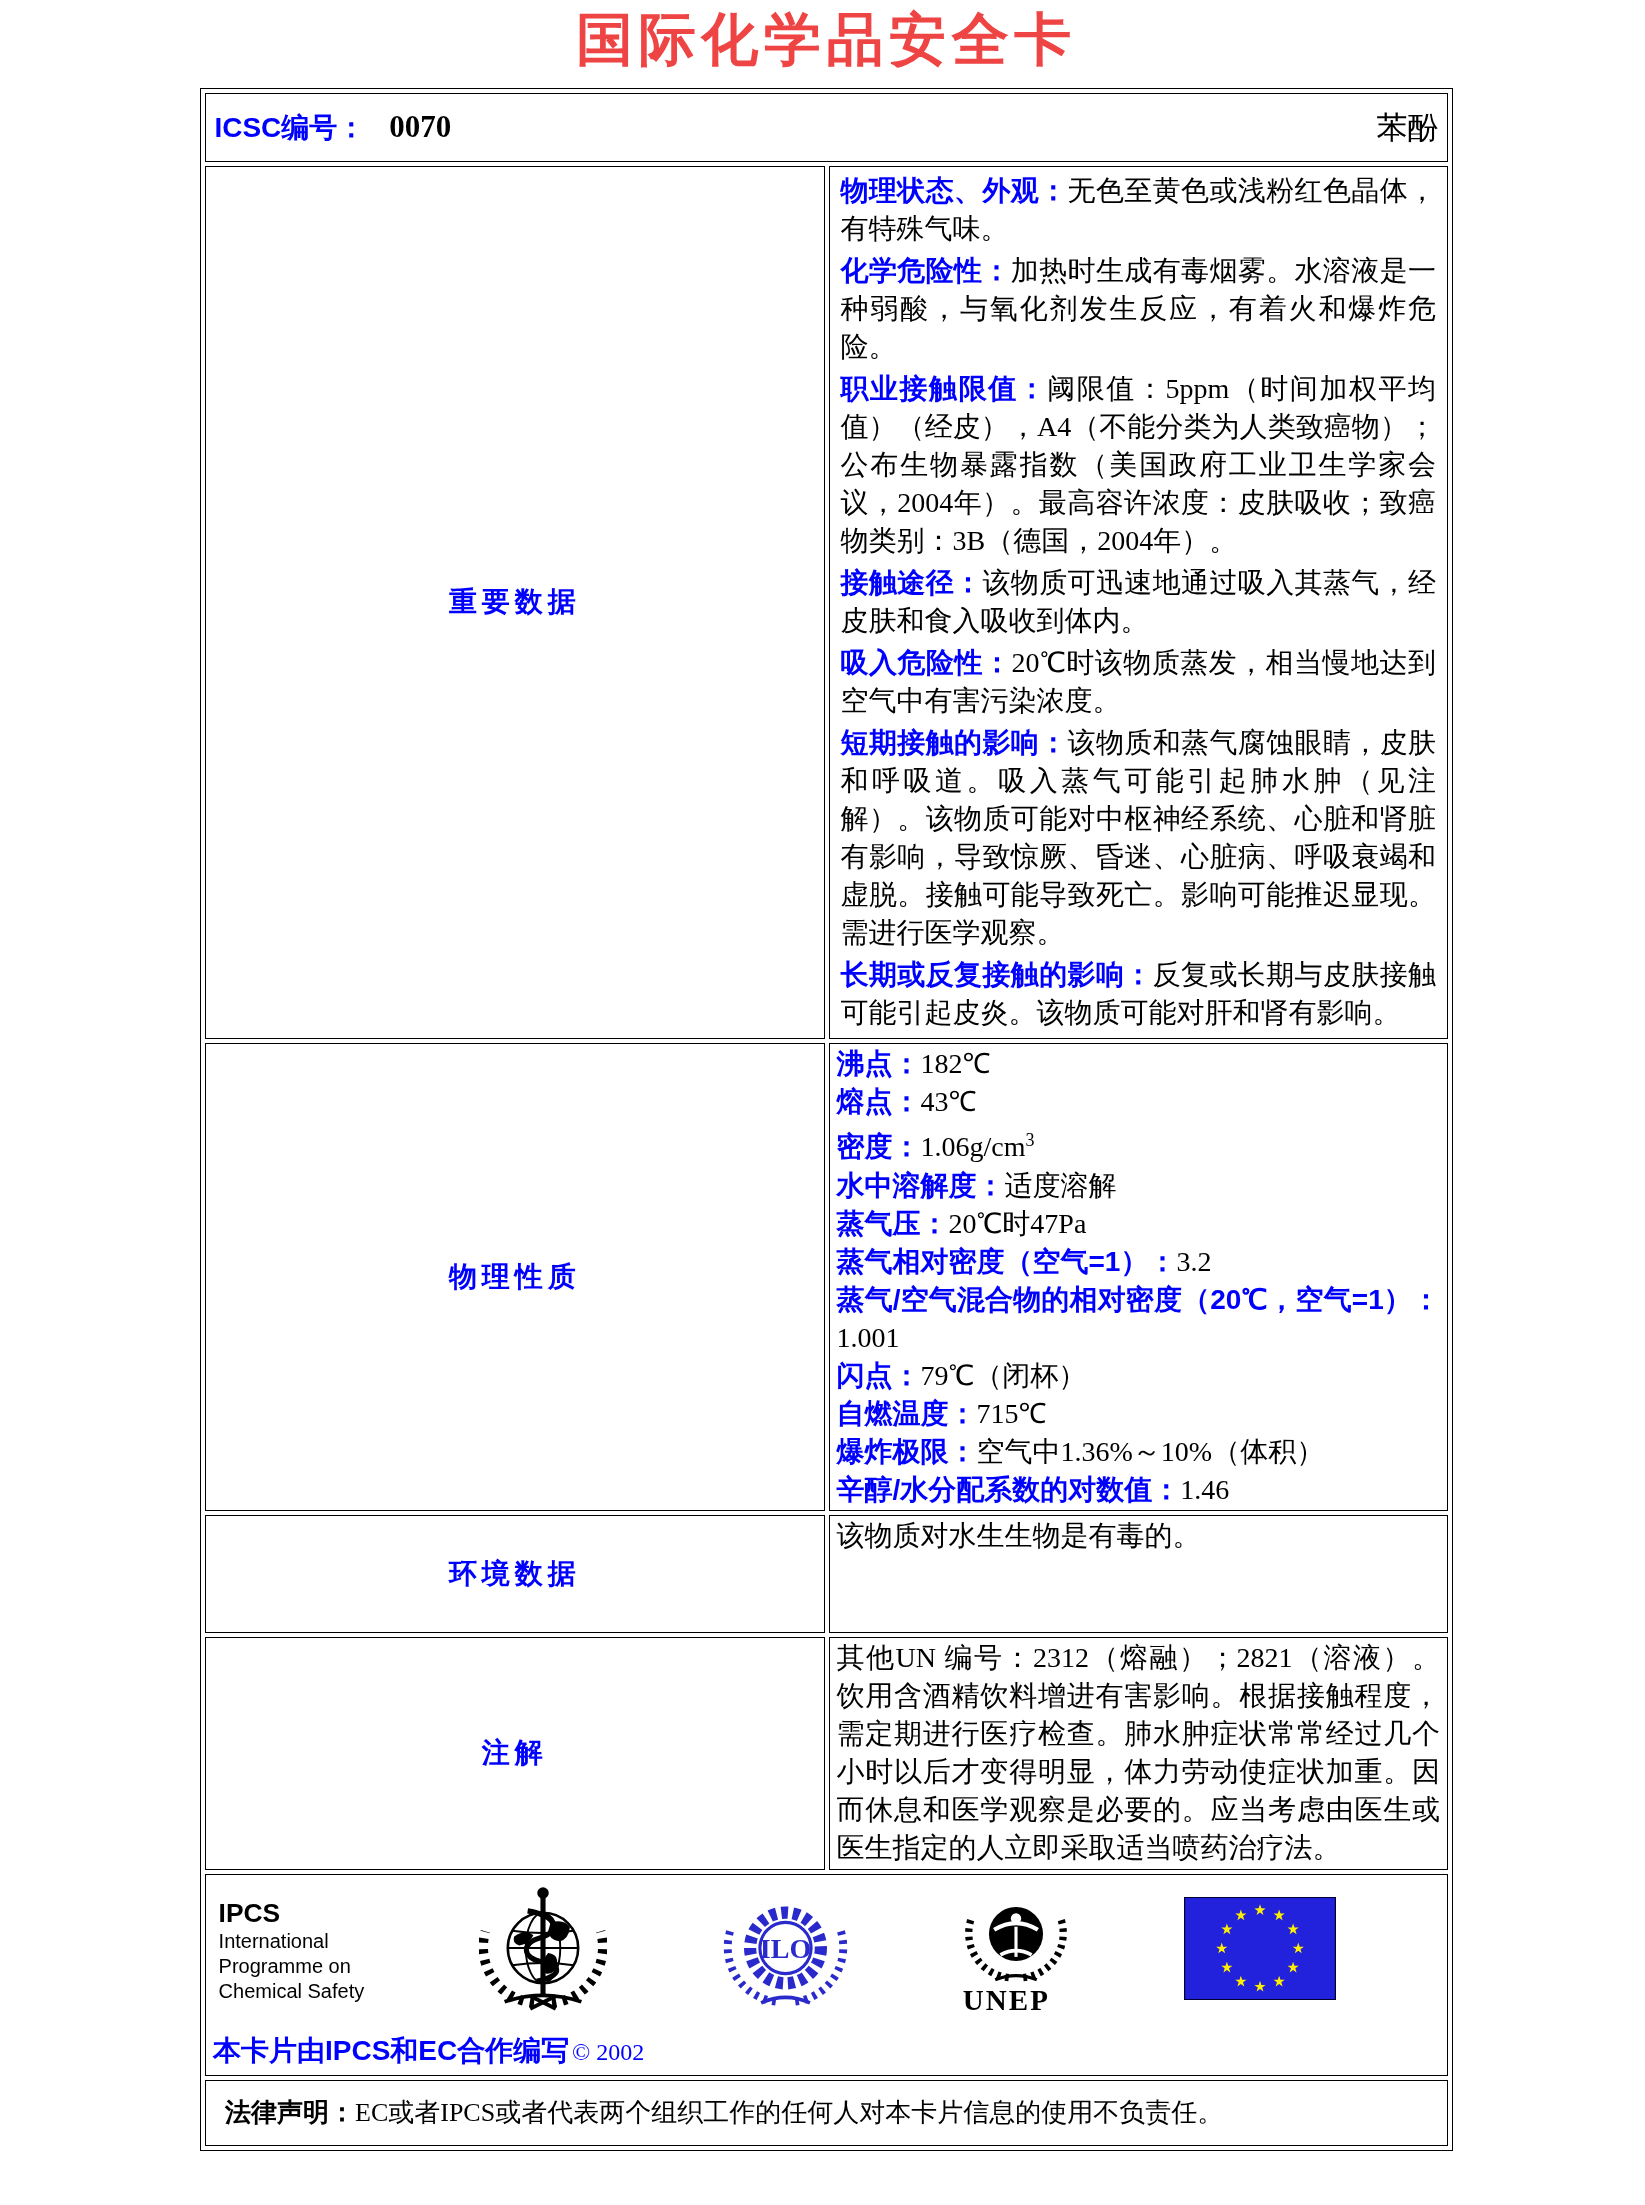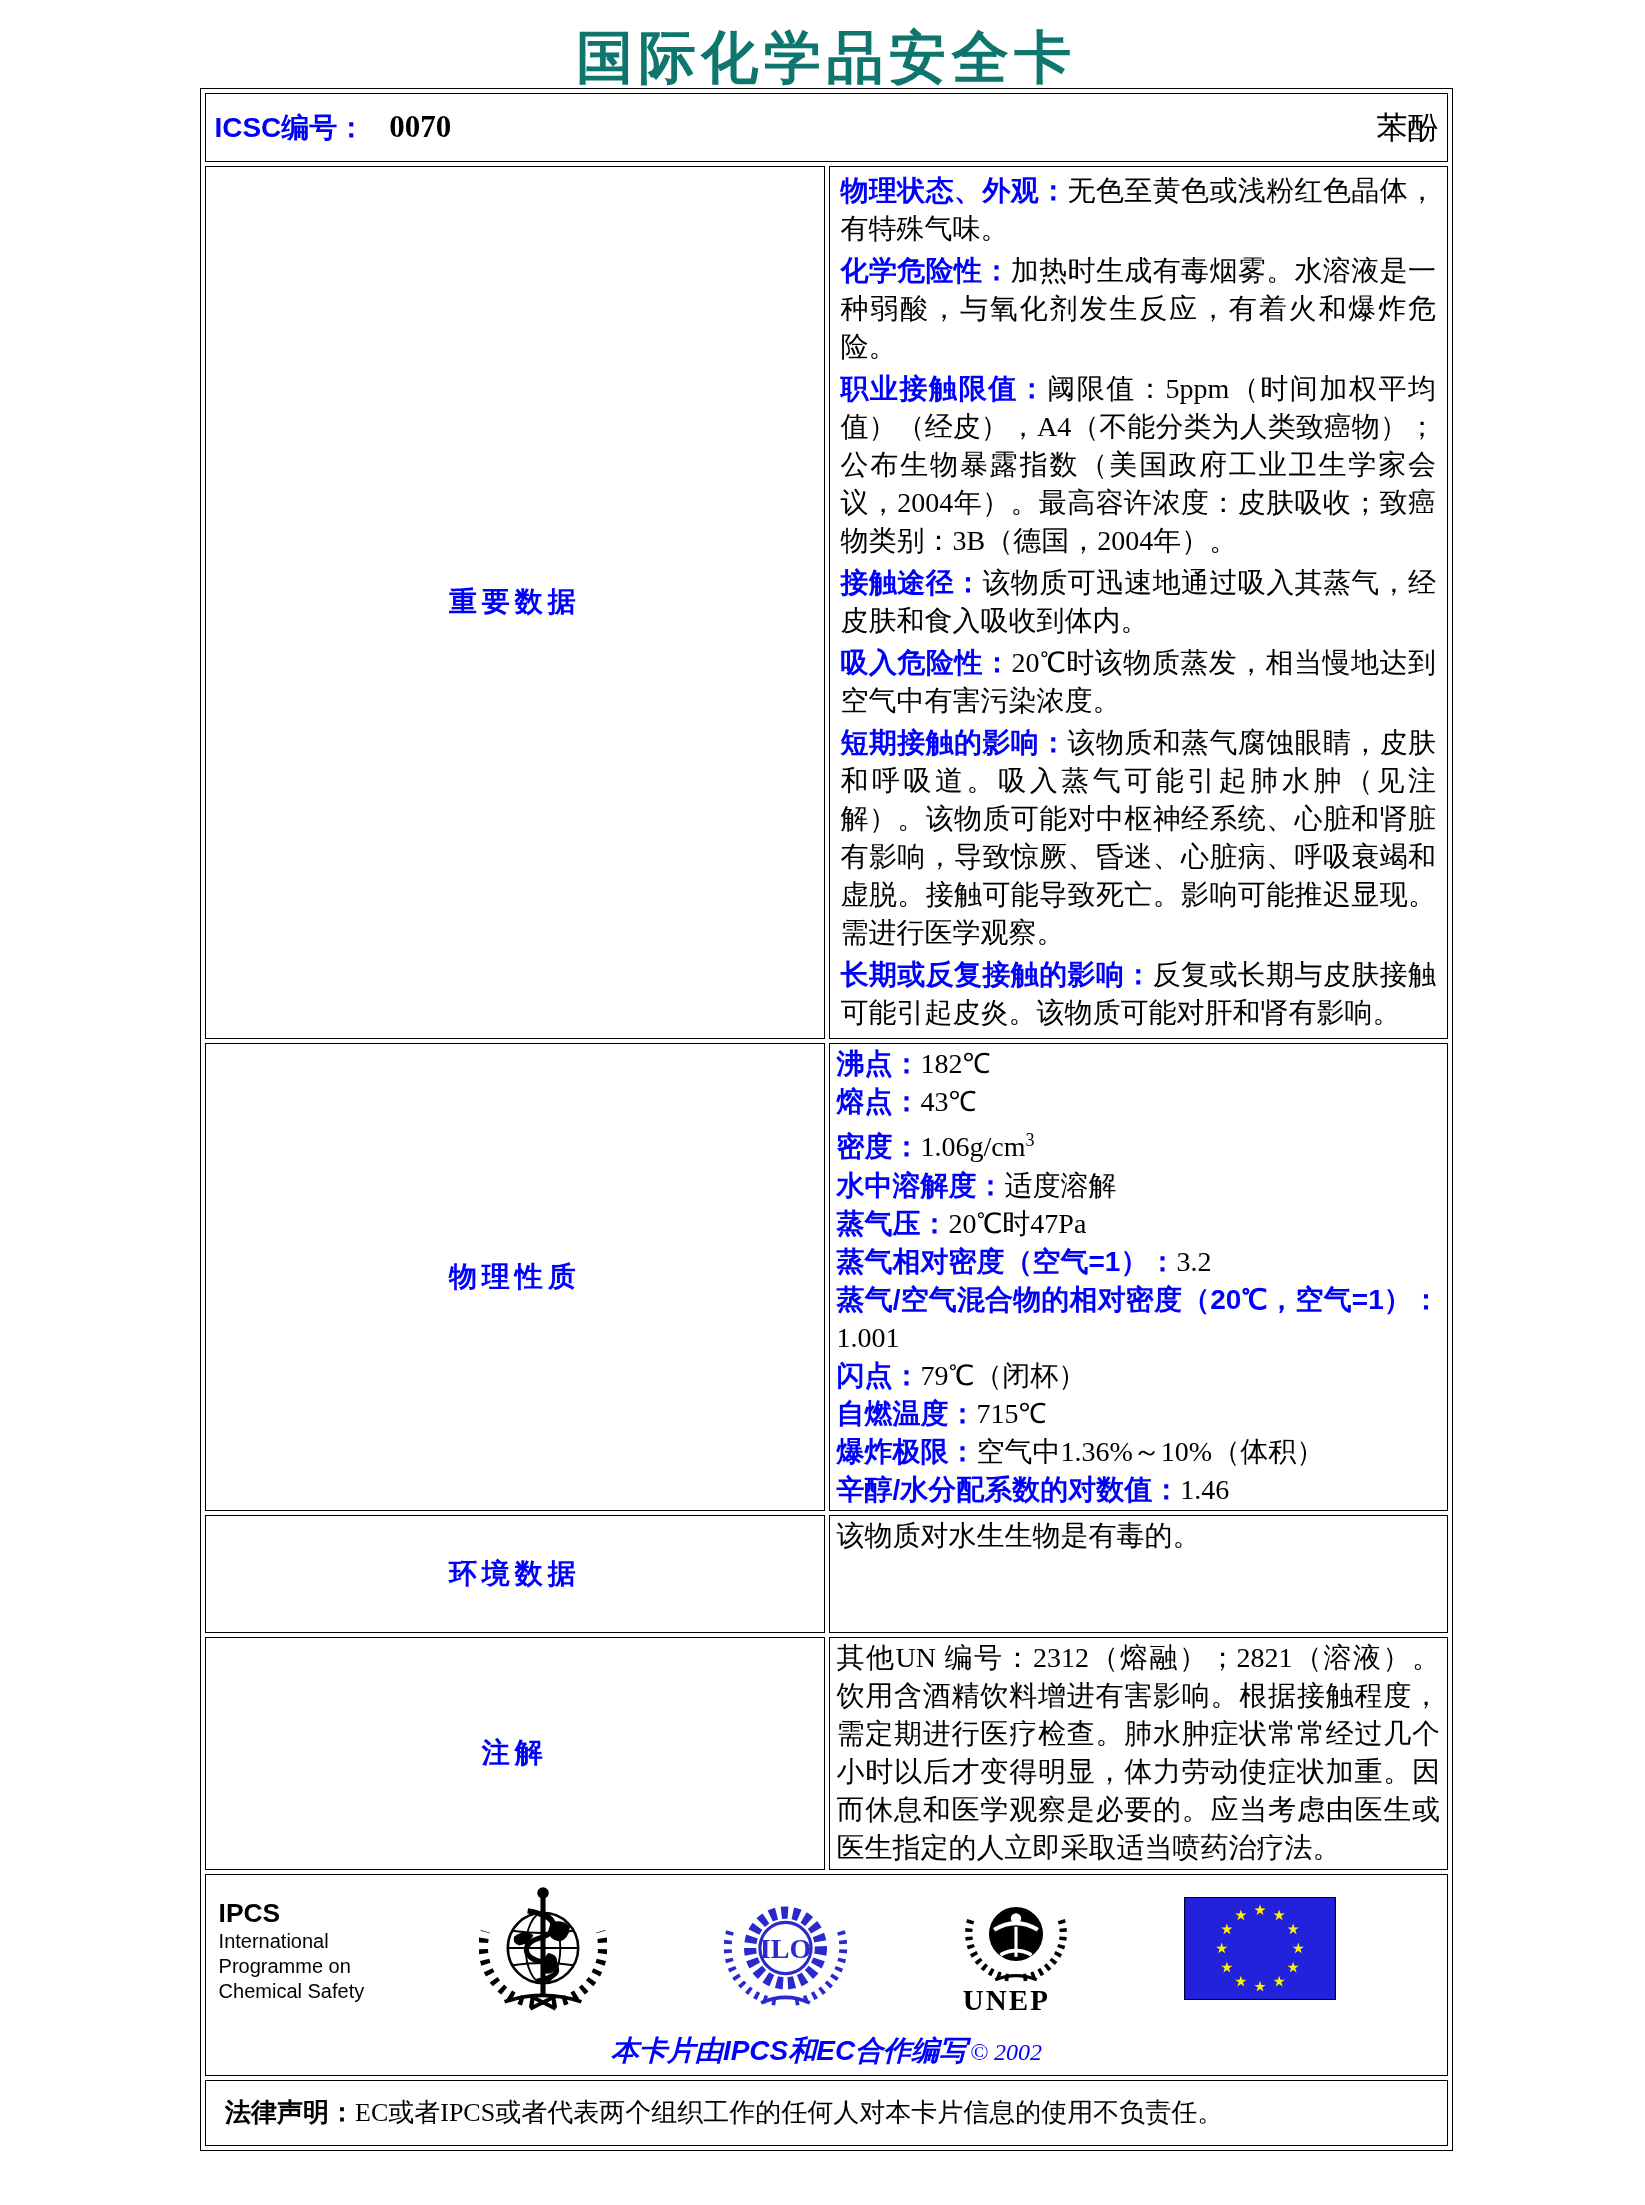--- a/index.html
+++ b/index.html
@@ -1,19 +1,19 @@
 <!DOCTYPE html>
 <html style="font-size:11px"><head>
 <meta charset="utf-8">
 <style>
   html,body{margin:0;padding:0;background:#fff;}
   .page{position:relative;width:1645px;height:2205px;background:#fff;
         font-family:"Liberation Serif",serif;color:#000;overflow:hidden;}
-  .title{position:absolute;left:200px;top:20px;width:1253px;text-align:center;
-         font-size:57px;font-weight:bold;color:#0f766e;letter-spacing:5.6px;
+  .title{position:absolute;left:200px;top:2px;width:1253px;text-align:center;
+         font-size:57px;font-weight:bold;color:#ef4444;letter-spacing:5.6px;
          font-family:"Liberation Serif",serif;}
   table.card{position:absolute;left:200px;top:88px;width:1253px;
              border-collapse:separate;border-spacing:4.2px;border:1.4px solid #000;
              table-layout:fixed;}
   td{border:1.4px solid #000;vertical-align:top;background:#fff;}
   td.lblcell{width:170px;text-align:center;vertical-align:middle;}
   .seclabel{color:#0000ff;font-family:"Liberation Sans",sans-serif;font-weight:bold;
             font-size:28px;letter-spacing:4.9px;}
   td.content{font-size:28px;line-height:38px;padding:1.4px 7px;text-align:justify;}
   .para{margin:4px;}
@@ -26,21 +26,21 @@
   sup.den{font-size:18px;}
   td.logos{padding:5.6px 7px;}
   .logo-strip{display:flex;align-items:center;justify-content:space-between;
               padding:0 104px 0 5.6px;height:136px;}
   .ipcs-block{font-family:"Liberation Sans",sans-serif;align-self:flex-start;padding-top:18px;}
   .ipcs-title{font-size:26.4px;font-weight:bold;line-height:31px;}
   .ipcs-line{font-size:20px;line-height:25px;}
   .unep-block{display:flex;flex-direction:column;}
   .unep-text{font-family:"Liberation Serif",serif;font-weight:bold;font-size:29px;
              letter-spacing:2.1px;line-height:28px;}
-  .caption{text-align:center;margin-top:15.3px;font-style:italic;}
+  .caption{margin-top:15.3px;}
   .caption-main{color:#0000ff;font-family:"Liberation Sans",sans-serif;
                 font-weight:bold;font-size:28px;}
   .caption-copy{color:#0000ff;font-family:"Liberation Serif",serif;font-size:24px;}
   td.legal{vertical-align:middle;padding:2.8px 7px;font-size:26px;}
   .legal-lbl{font-family:"Liberation Sans",sans-serif;font-weight:bold;margin-left:12px;}
   svg text{font-family:"Liberation Serif",serif;}
 </style>
 </head>
 <body>
 

